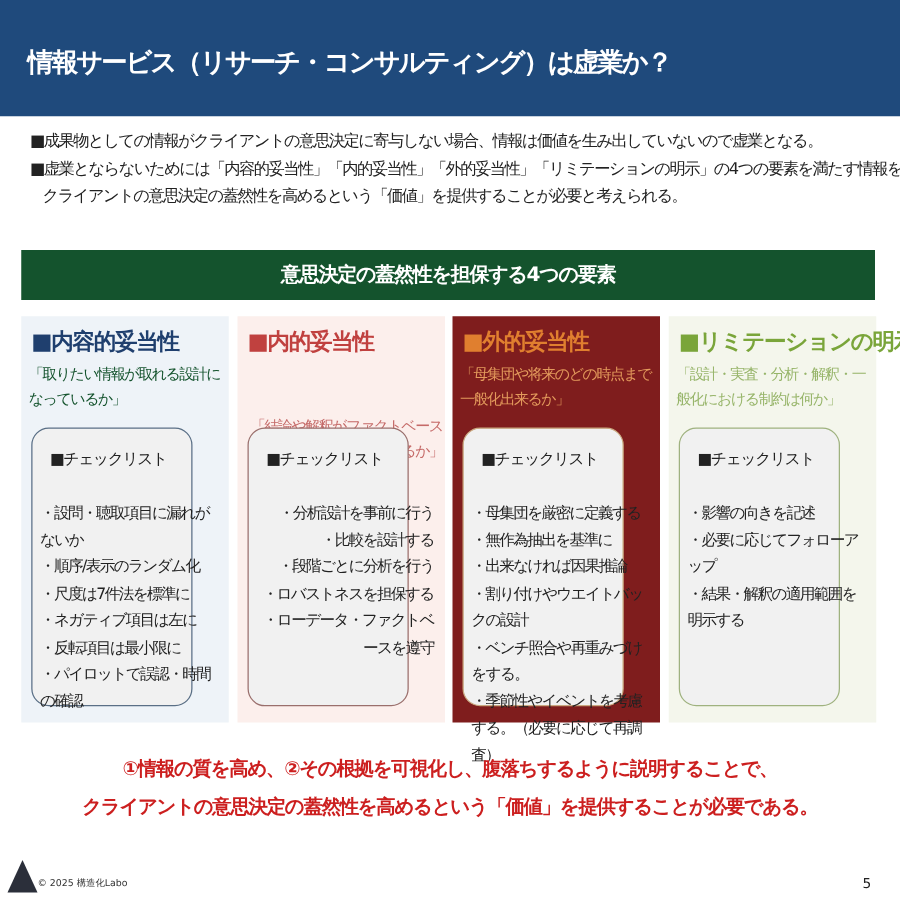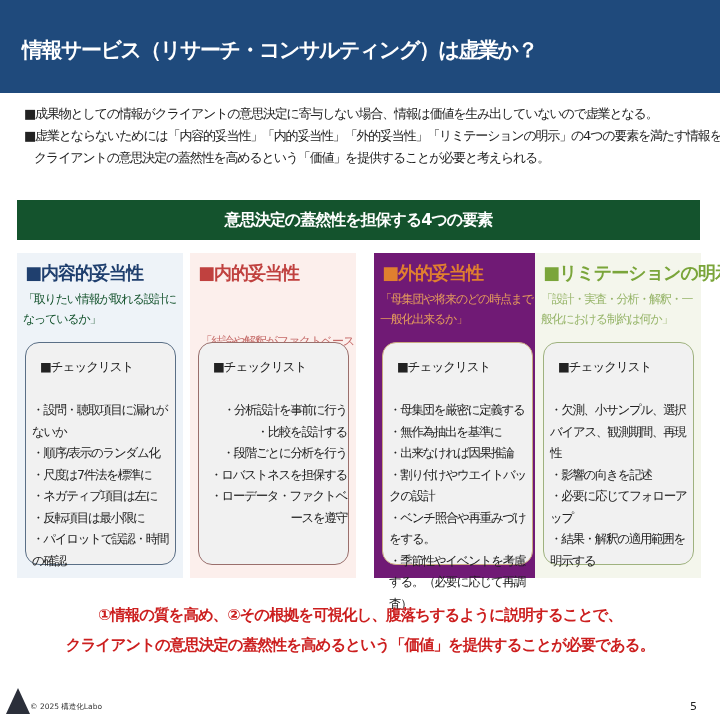--- a/index.html
+++ b/index.html
@@ -34,21 +34,21 @@
   }
   .col-title {
     position:absolute; left:8px; top:8px; font-size:18px; font-weight:bold;
     letter-spacing:-1px; white-space:nowrap;
   }
   .col-question {
     position:absolute; left:6px; top:36px; width:158px;
     font-size:12px; line-height:20px; letter-spacing:-1.2px;
   }
   .checkbox {
-    position:absolute; left:8px; top:89px; width:151px; height:223px;
+    position:absolute; left:8px; top:89px; width:129px; height:223px;
     background:#f1f1f1; border:1px solid #666; border-radius:14px;
     box-sizing:border-box;
   }
   .check-head {
     position:absolute; left:14px; top:16px; font-size:12.5px; letter-spacing:-1px;
     color:#222; white-space:nowrap;
   }
   .check-items {
     position:absolute; left:6px; top:56px; width:142px; margin:0; padding:0;
     list-style:none; font-size:12.5px; line-height:21.5px; letter-spacing:-1.3px; color:#222;
@@ -110,21 +110,21 @@
     <ul class="check-items">
       <li>・分析設計を事前に行う</li>
       <li>・比較を設計する</li>
       <li>・段階ごとに分析を行う</li>
       <li>・ロバストネスを担保する</li>
       <li>・ローデータ・ファクトベースを遵守</li>
     </ul>
   </div>
 </div>
 
-<div class="col" style="left: 374px; background: #701a75;">
+<div class="col" style="left: 362px; background: #7f1d1d;">
   <div class="col-title" style="color: rgb(224, 127, 47);">■外的妥当性</div>
   <div class="col-question" style="color: rgb(227, 154, 92);">「母集団や将来のどの時点まで一般化出来るか」</div>
   <div class="checkbox" style="border-color: rgb(201, 168, 127);">
     <div class="check-head">■チェックリスト</div>
     <ul class="check-items">
       <li>・母集団を厳密に定義する</li>
       <li>・無作為抽出を基準に</li>
       <li>・出来なければ因果推論</li>
       <li>・割り付けやウエイトバックの設計</li>
       <li>・ベンチ照合や再重みづけをする。</li>
@@ -132,21 +132,20 @@
     </ul>
   </div>
 </div>
 
 <div class="col" style="left: 535px; background: rgb(244, 246, 236);">
   <div class="col-title" style="color: rgb(122, 165, 58);">■リミテーションの明示</div>
   <div class="col-question" style="color: rgb(151, 181, 106);">「設計・実査・分析・解釈・一般化における制約は何か」</div>
   <div class="checkbox" style="border-color: rgb(159, 178, 127);">
     <div class="check-head">■チェックリスト</div>
     <ul class="check-items">
-      <li>・欠測、小サンプル、選択バイアス、観測期間、再現性</li>
       <li>・影響の向きを記述</li>
       <li>・必要に応じてフォローアップ</li>
       <li>・結果・解釈の適用範囲を明示する</li>
     </ul>
   </div>
 </div>
 
 <div class="conclusion">
   <p>①情報の質を高め、②その根拠を可視化し、腹落ちするように説明することで、</p>
   <p>クライアントの意思決定の蓋然性を高めるという「価値」を提供することが必要である。</p>

